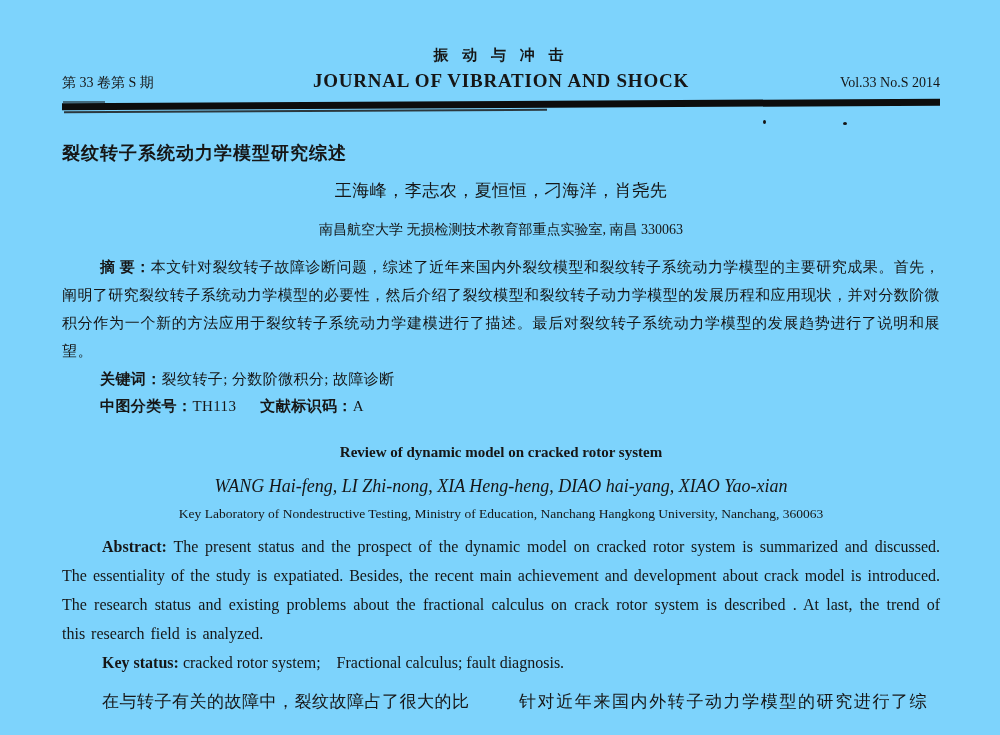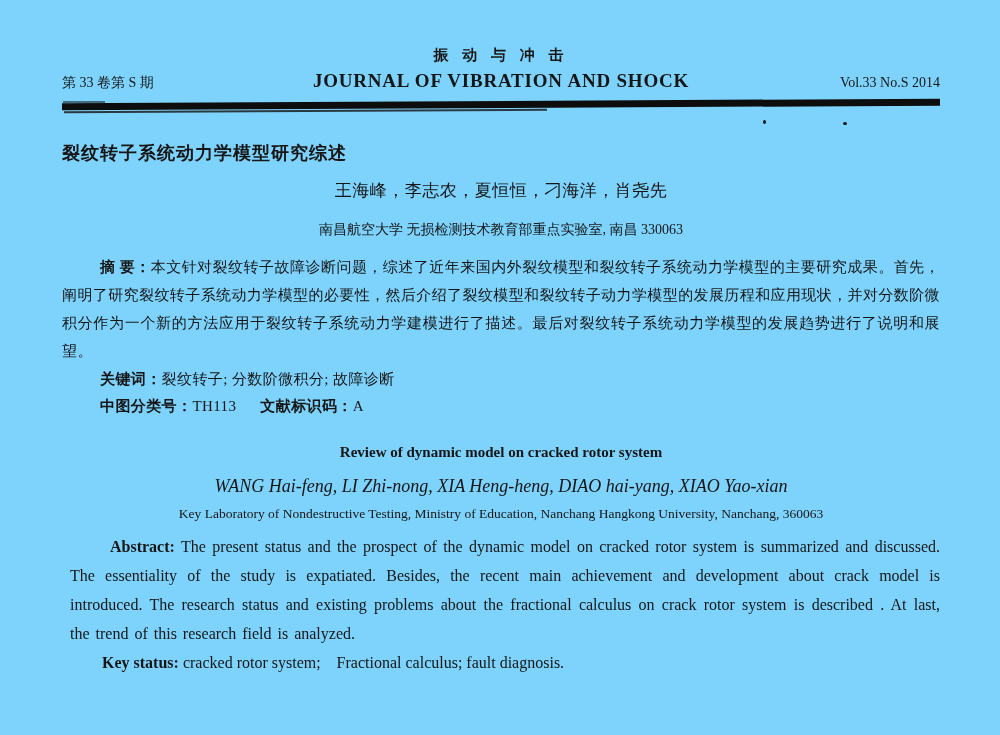--- a/index.html
+++ b/index.html
@@ -104,21 +104,21 @@
     text-align: center;
     font-size: 18px;
     font-style: italic;
   }
   .aff-en {
     margin-top: 9px;
     text-align: center;
     font-size: 13.5px;
   }
   .abs-en {
-    margin: 10px 0 0 8px;
+    margin: 10px 0 0 0;
     font-size: 16px;
     line-height: 29px;
     text-align: justify;
     text-indent: 40px;
     word-spacing: 2px;
   }
   .kw-en {
     margin: 0;
     padding-left: 40px;
     font-size: 16px;
@@ -170,19 +170,23 @@
     <p class="clc-line"><b class="lbl">中图分类号：</b><span>TH113</span><b class="lbl doc-label">文献标识码：</b><span>A</span></p>
 
     <h2 class="title-en">Review of dynamic model on cracked rotor system</h2>
     <div class="authors-en">WANG Hai-feng, LI Zhi-nong, XIA Heng-heng, DIAO hai-yang, XIAO Yao-xian</div>
     <div class="aff-en">Key Laboratory of Nondestructive Testing, Ministry of Education, Nanchang Hangkong University, Nanchang, 360063</div>
 
     <p class="abs-en"><b class="lbl">Abstract:</b> <span>The present status and the prospect of the dynamic model on cracked rotor system is summarized and discussed. The essentiality of the study is expatiated. Besides, the recent main achievement and development about crack model is introduced. The research status and existing problems about the fractional calculus on crack rotor system is described . At last, the trend of this research field is analyzed.</span></p>
 
     <p class="kw-en"><b class="lbl">Key status:</b> <span class="kw-text">cracked rotor system;    Fractional calculus; fault diagnosis.</span></p>
 
+    <div class="columns">
+      <div class="col col-left">在与转子有关的故障中，裂纹故障占了很大的比</div>
+      <div class="col col-right">针对近年来国内外转子动力学模型的研究进行了综</div>
+    </div>
 
   </div>
 
   <div class="artifact a1"></div>
   <div class="artifact a2"></div>
   <div class="artifact a3"></div>
 </div>
 
 </body></html>

